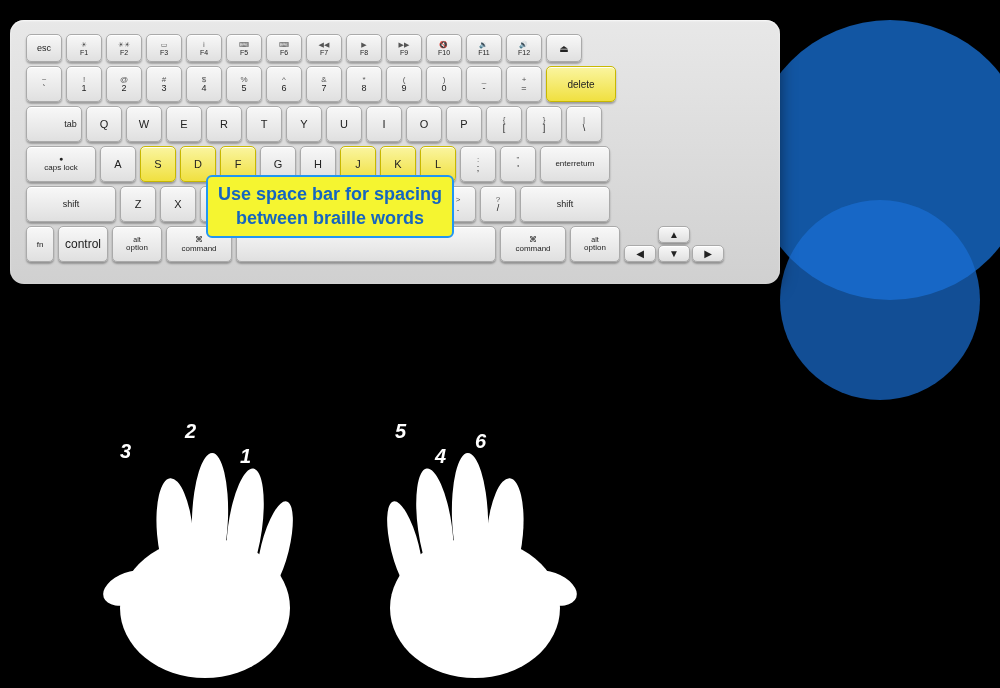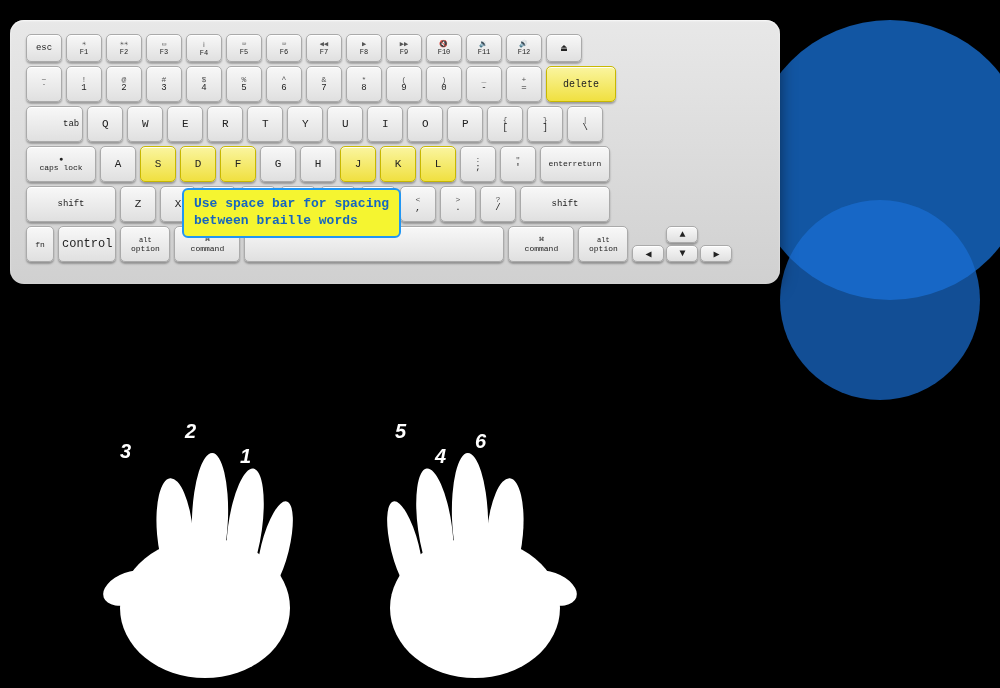--- a/index.html
+++ b/index.html
@@ -24,21 +24,20 @@
       opacity: 0.85;
     }
 
     
     .keyboard-wrap {
       position: absolute;
       left: 10px;
       top: 20px;
       width: 770px;
       height: 340px;
-      font-family: Liberation Mono, monospace;
     }
 
     .keyboard {
       background: linear-gradient(to bottom, #e8e8e8 0%, #d0d0d0 100%);
       border-radius: 14px;
       padding: 14px 16px 18px 16px;
       box-shadow: 0 4px 16px rgba(0,0,0,0.5), inset 0 1px 2px rgba(255,255,255,0.8);
       width: 770px;
     }
 
@@ -101,29 +100,30 @@
     .key.wide-shift-r { min-width: 90px; }
     .key.wide-delete { min-width: 70px; }
     .key.wide-space { min-width: 260px; }
     .key.fn-row { height: 28px; min-width: 36px; font-size: 8px; }
     .key.narrow { min-width: 28px; }
     .key.arrow { min-width: 32px; height: 17px; font-size: 10px; }
 
     
     .space-tooltip {
       position: absolute;
-      left: 156px;
+      left: 180px;
       bottom: 24px;
       background: #f5f530;
       border: 2px solid #2196F3;
       border-radius: 6px;
       padding: 6px 10px;
-      font-size: 13px;
+      font-size: 18px;
       font-weight: bold;
       color: #1565C0;
+      text-align: center;
       line-height: 1.3;
       z-index: 10;
       white-space: nowrap;
     }
 
     
     .hands-container {
       position: absolute;
       bottom: 0;
       left: 30px;

